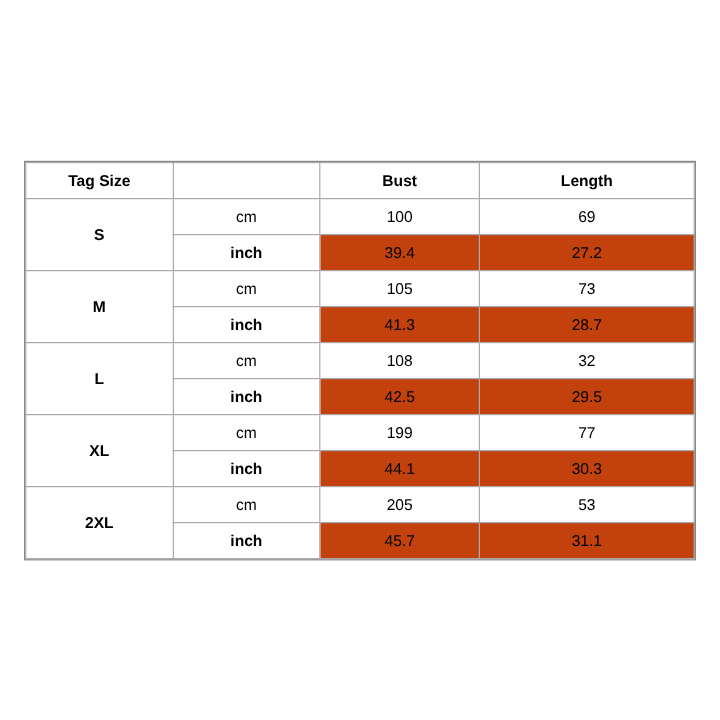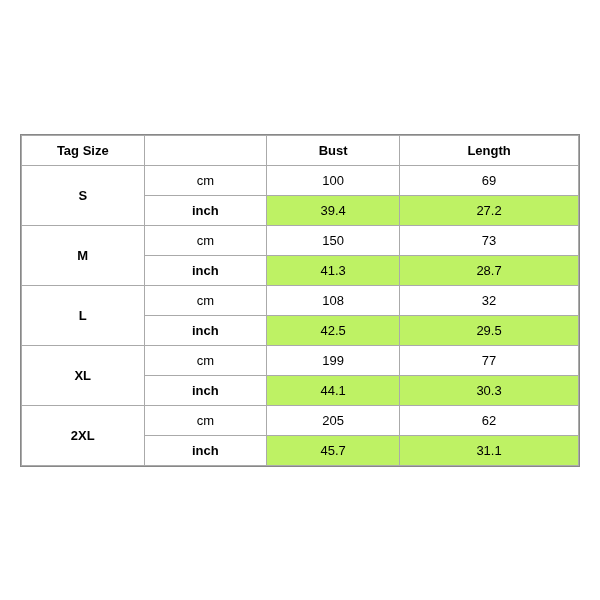--- a/index.html
+++ b/index.html
@@ -46,21 +46,21 @@
       font-weight: bold;
       width: 22%;
     }
     .unit-cell {
       width: 22%;
     }
     .unit-cell.inch {
       font-weight: bold;
     }
     .shaded {
-      background-color: #bef264;
+      background-color: #c2410c;
     }
   </style>
 </head>
 <body>
 
 <div class="outer-border">
   <table>
     <thead>
       <tr class="header-row">
         <th>Tag Size</th>
@@ -77,21 +77,21 @@
       <td>69</td>
     </tr>
         <tr>
       <td class="unit-cell inch">inch</td>
       <td class="shaded">39.4</td>
       <td class="shaded">27.2</td>
     </tr>
         <tr>
       <td class="tag-size-cell" rowspan="2">M</td>
       <td class="unit-cell">cm</td>
-      <td>150</td>
+      <td>105</td>
       <td>73</td>
     </tr>
         <tr>
       <td class="unit-cell inch">inch</td>
       <td class="shaded">41.3</td>
       <td class="shaded">28.7</td>
     </tr>
         <tr>
       <td class="tag-size-cell" rowspan="2">L</td>
       <td class="unit-cell">cm</td>
@@ -111,21 +111,21 @@
     </tr>
         <tr>
       <td class="unit-cell inch">inch</td>
       <td class="shaded">44.1</td>
       <td class="shaded">30.3</td>
     </tr>
         <tr>
       <td class="tag-size-cell" rowspan="2">2XL</td>
       <td class="unit-cell">cm</td>
       <td>205</td>
-      <td>62</td>
+      <td>53</td>
     </tr>
         <tr>
       <td class="unit-cell inch">inch</td>
       <td class="shaded">45.7</td>
       <td class="shaded">31.1</td>
     </tr>
       </tbody>
   </table>
 </div>
 

